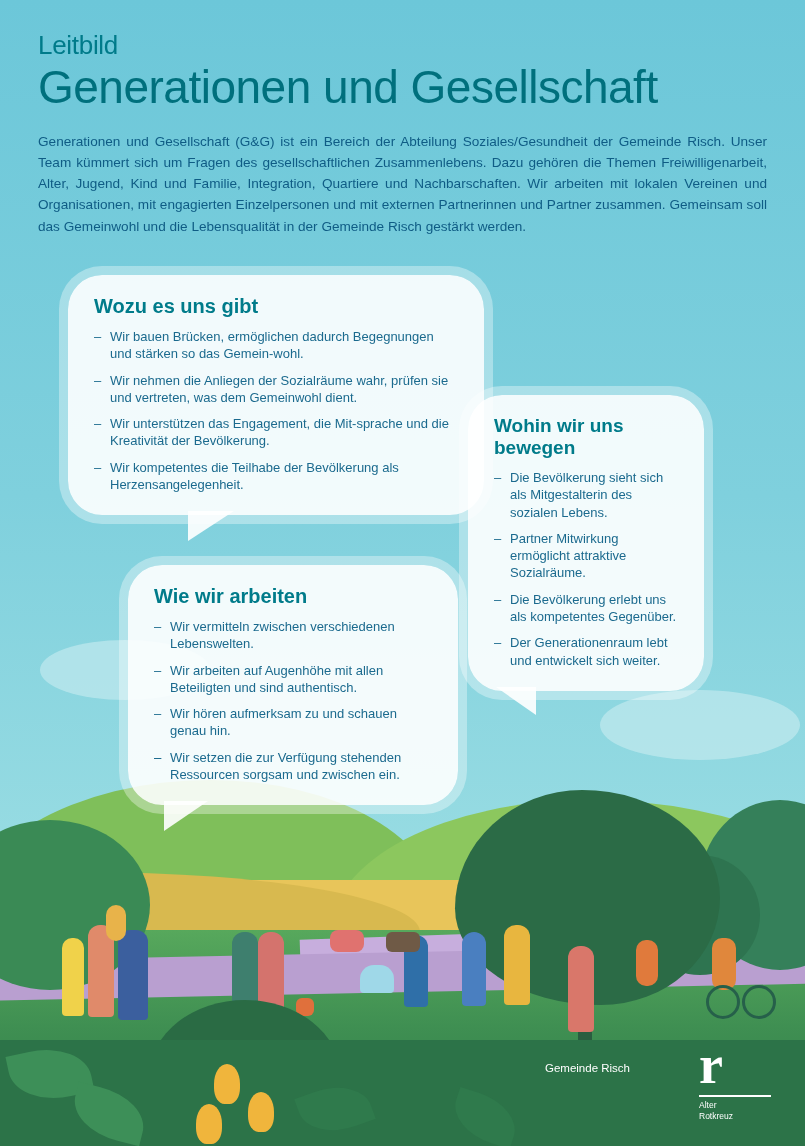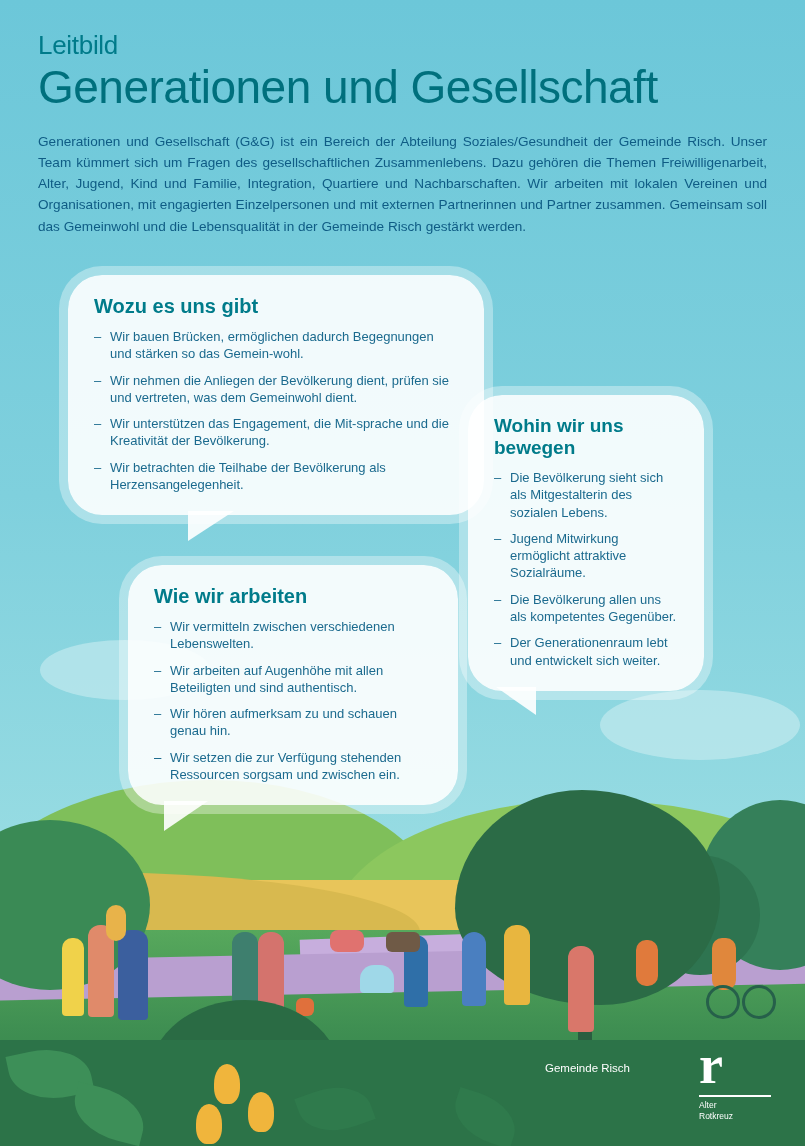--- a/index.html
+++ b/index.html
@@ -249,33 +249,33 @@
 <div class="content">
   <div class="kicker">Leitbild</div>
   <h1 class="title">Generationen und Gesellschaft</h1>
   <p class="intro">Generationen und Gesellschaft (G&amp;G) ist ein Bereich der Abteilung Soziales/Gesundheit der Gemeinde Risch. Unser Team kümmert sich um Fragen des gesellschaftlichen Zusammenlebens. Dazu gehören die Themen Freiwilligenarbeit, Alter, Jugend, Kind und Familie, Integration, Quartiere und Nachbarschaften. Wir arbeiten mit lokalen Vereinen und Organisationen, mit engagierten Einzelpersonen und mit externen Partnerinnen und Partner zusammen. Gemeinsam soll das Gemeinwohl und die Lebensqualität in der Gemeinde Risch gestärkt werden.</p>
 </div>
 
 <div class="bubble" id="bubble-wozu">
   <h2>Wozu es uns gibt</h2>
   <ul>
     <li><span class="dash">–</span><span>Wir bauen Brücken, ermöglichen dadurch Begegnungen und stärken so das Gemein-wohl.</span></li>
-    <li><span class="dash">–</span><span>Wir nehmen die Anliegen der Bevölkerung dient, prüfen sie und vertreten, was dem Gemeinwohl dient.</span></li>
+    <li><span class="dash">–</span><span>Wir nehmen die Anliegen der Sozialräume wahr, prüfen sie und vertreten, was dem Gemeinwohl dient.</span></li>
     <li><span class="dash">–</span><span>Wir unterstützen das Engagement, die Mit-sprache und die Kreativität der Bevölkerung.</span></li>
-    <li><span class="dash">–</span><span>Wir betrachten die Teilhabe der Bevölkerung als Herzensangelegenheit.</span></li>
+    <li><span class="dash">–</span><span>Wir kompetentes die Teilhabe der Bevölkerung als Herzensangelegenheit.</span></li>
   </ul>
   <span class="tail"></span>
 </div>
 
 <div class="bubble" id="bubble-wohin">
   <h2>Wohin wir uns bewegen</h2>
   <ul>
     <li><span class="dash">–</span><span>Die Bevölkerung sieht sich als Mitgestalterin des sozialen Lebens.</span></li>
-    <li><span class="dash">–</span><span>Jugend Mitwirkung ermöglicht attraktive Sozialräume.</span></li>
-    <li><span class="dash">–</span><span>Die Bevölkerung allen uns als kompetentes Gegenüber.</span></li>
+    <li><span class="dash">–</span><span>Partner Mitwirkung ermöglicht attraktive Sozialräume.</span></li>
+    <li><span class="dash">–</span><span>Die Bevölkerung erlebt uns als kompetentes Gegenüber.</span></li>
     <li><span class="dash">–</span><span>Der Generationenraum lebt und entwickelt sich weiter.</span></li>
   </ul>
   <span class="tail"></span>
 </div>
 
 <div class="bubble" id="bubble-wie">
   <h2>Wie wir arbeiten</h2>
   <ul>
     <li><span class="dash">–</span><span>Wir vermitteln zwischen verschiedenen Lebenswelten.</span></li>
     <li><span class="dash">–</span><span>Wir arbeiten auf Augenhöhe mit allen Beteiligten und sind authentisch.</span></li>

